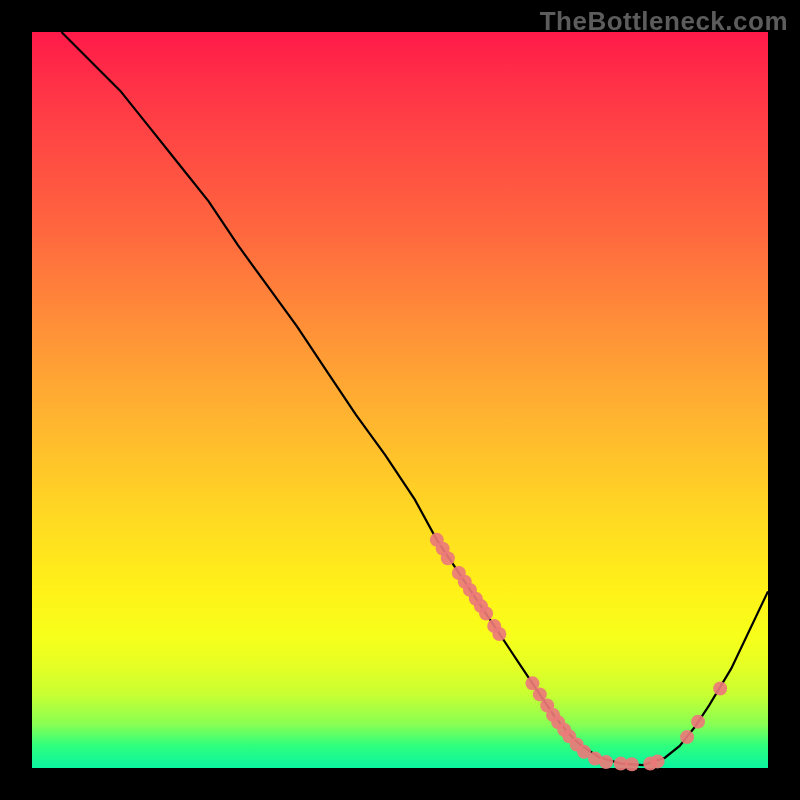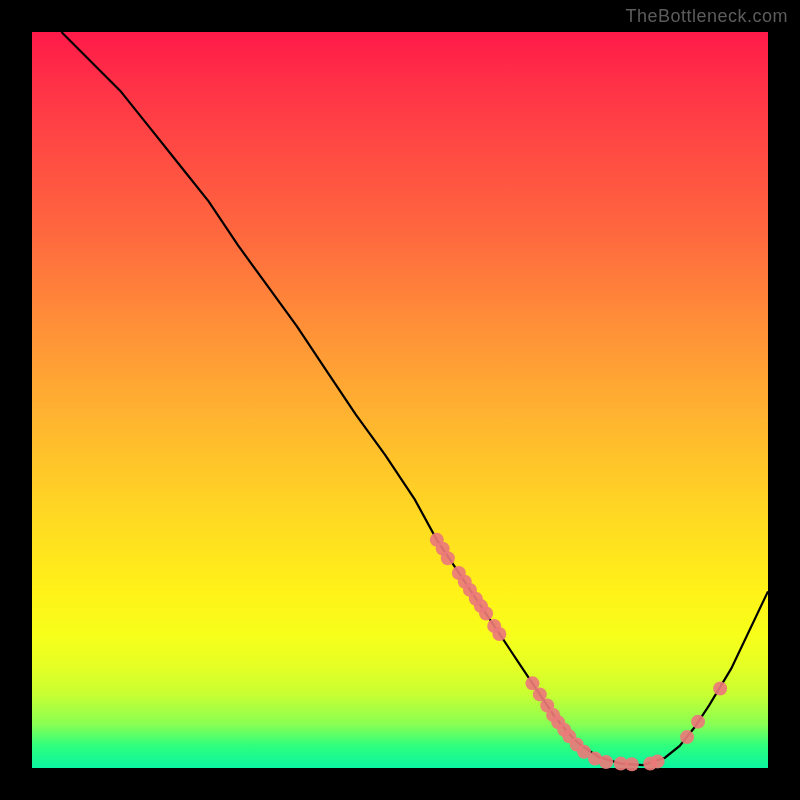--- a/index.html
+++ b/index.html
@@ -15,22 +15,22 @@
     position: relative;
     width: 800px;
     height: 800px;
     background: #000;
   }
   .watermark {
     position: absolute;
     top: 6px;
     right: 12px;
     color: #5c5c5c;
-    font-size: 18px;
-    font-weight: 400;
+    font-size: 26px;
+    font-weight: 700;
     letter-spacing: 0.5px;
     user-select: none;
     z-index: 10;
   }
   .plot-area {
     position: absolute;
     left: 32px;
     top: 32px;
     width: 736px;
     height: 736px;

